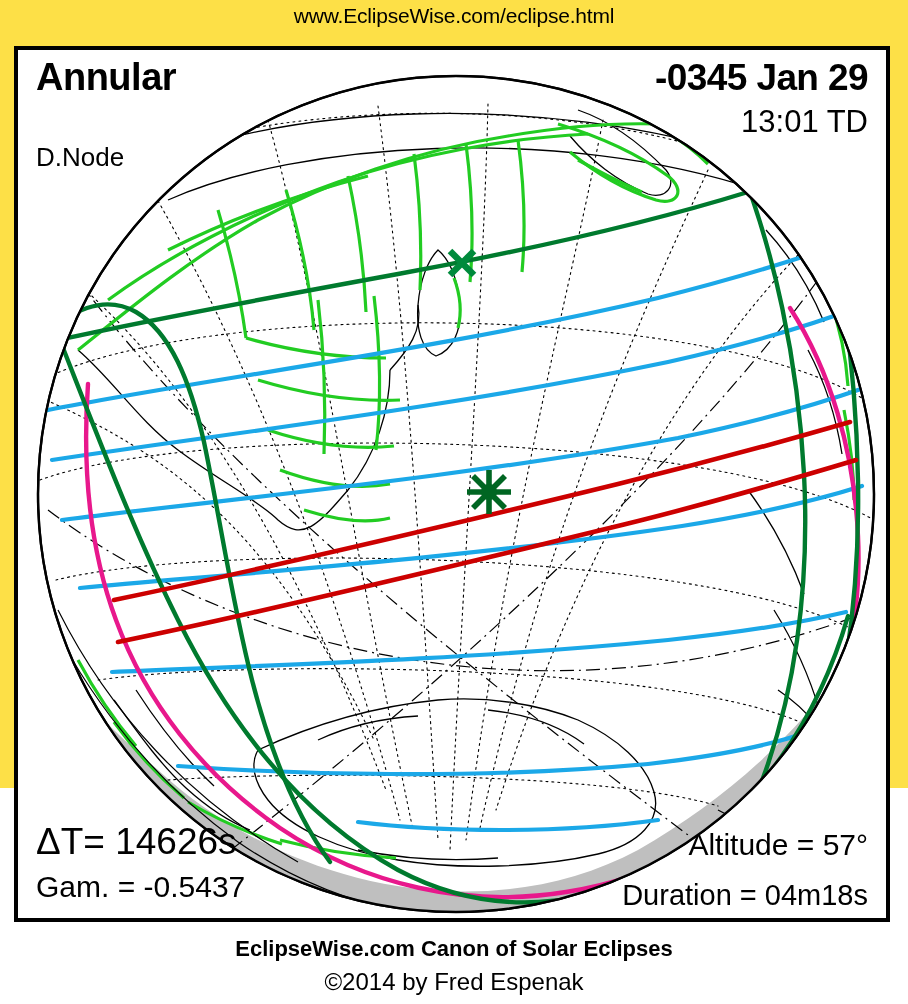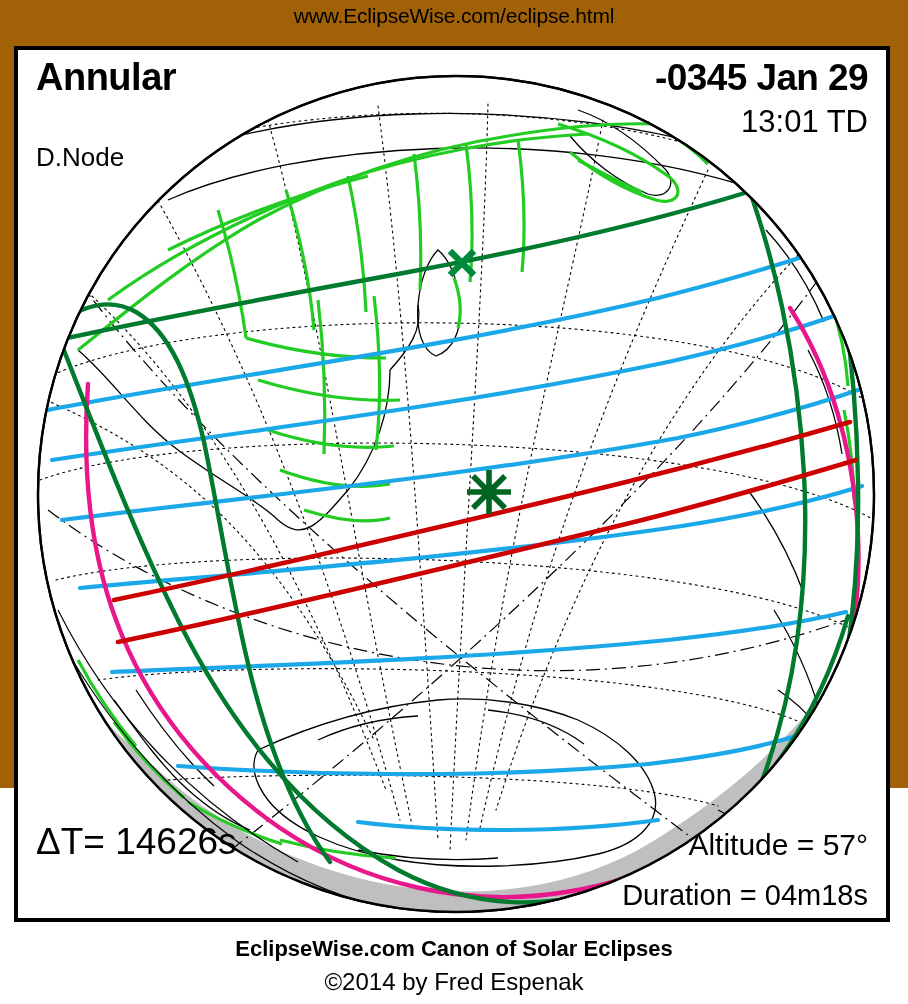--- a/index.html
+++ b/index.html
@@ -11,21 +11,21 @@
     width: 908px;
     height: 1004px;
     font-family: "Liberation Sans", sans-serif;
     overflow: hidden;
     position: relative;
   }
   #page {
     position: relative;
     width: 908px;
     height: 788px;
-    background: #a16207;
+    background: #fde047;
   }
   
   .url-caption {
     position: absolute;
     top: 4px;
     left: 0;
     width: 908px;
     text-align: center;
     font-size: 21px;
     color: #000000;
@@ -331,20 +331,21 @@
       </svg>
     </div>
 
     <div class="hdr hdr-left t-type">Annular</div>
     <div class="hdr hdr-left t-node">D.Node</div>
 
     <div class="hdr hdr-right t-date">-0345 Jan 29</div>
     <div class="hdr hdr-right t-time">13:01 TD</div>
 
     <div class="hdr hdr-left t-dt">ΔT=  14626s</div>
+    <div class="hdr hdr-left t-gam">Gam. = -0.5437</div>
 
     <div class="hdr hdr-right t-alt">Altitude = 57°</div>
     <div class="hdr hdr-right t-dur">Duration = 04m18s</div>
   </div>
 
   <div class="footer-1">EclipseWise.com Canon of Solar Eclipses</div>
   <div class="footer-2">©2014 by Fred Espenak</div>
 
 </div>
 

